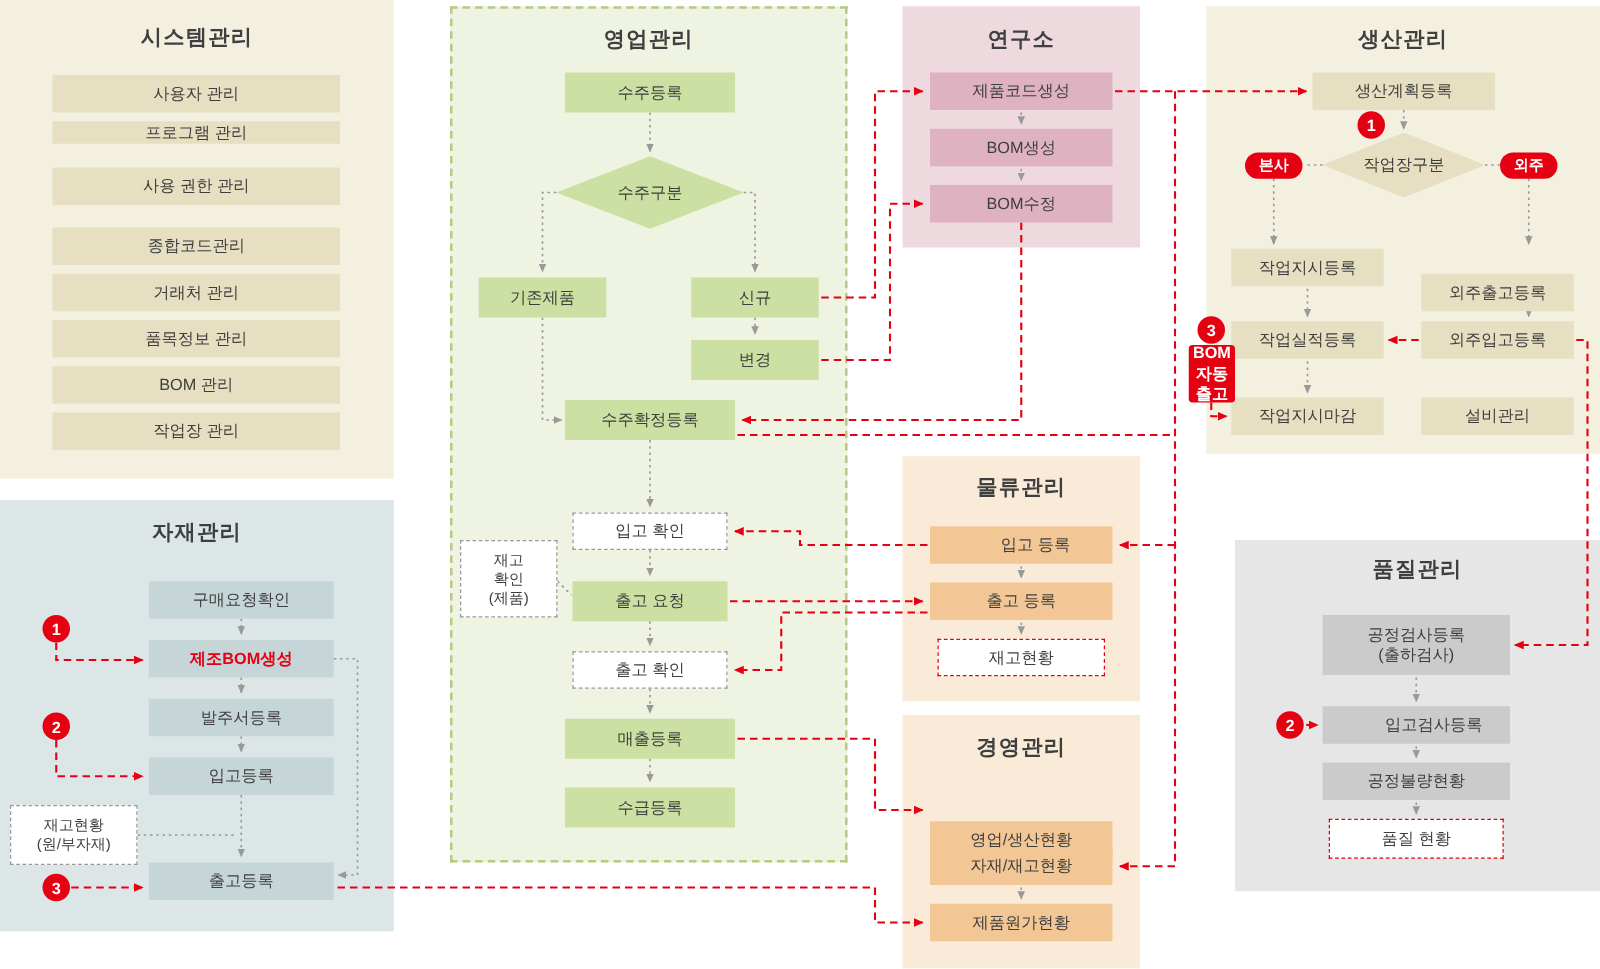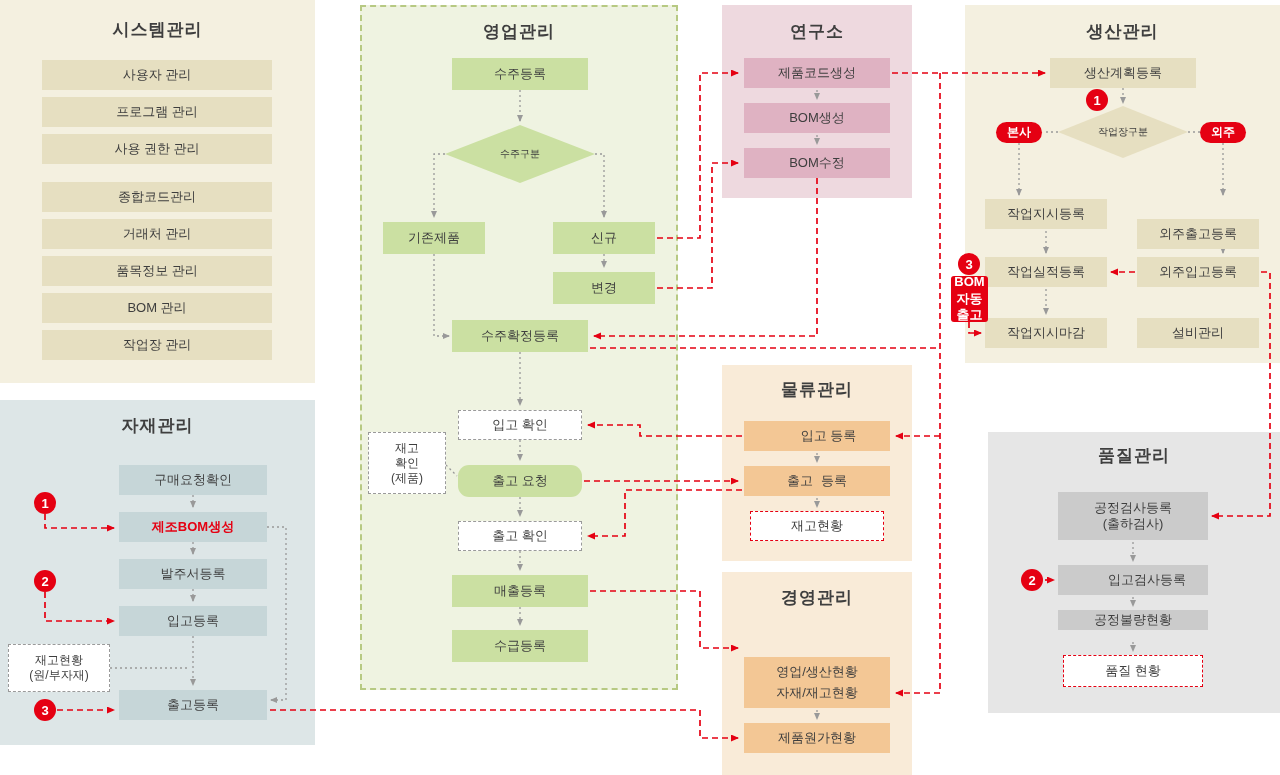--- a/index.html
+++ b/index.html
@@ -11,21 +11,21 @@
   .teal{background:#c6d6d8;}
   .green{background:#cbe0a2;}
   .pink{background:#dfb2c2;}
   .orange{background:#f3c795;}
   .grayb{background:#cbcbcb;}
   .dashg{background:#fff;border:1.5px dashed #9a9a9a;}
   .dashr{background:#fff;border:1.5px dashed #e50012;}
   .multi{flex-direction:column;line-height:1.25;}
   .small{font-size:12px;}
   .red-text{color:#e50012;font-weight:700;}
-  .diamond{position:absolute;display:flex;align-items:center;justify-content:center;font-size:10px;color:#3e3e3e;clip-path:polygon(50% 0,100% 50%,50% 100%,0 50%);}
+  .diamond{position:absolute;display:flex;align-items:center;justify-content:center;font-size:13px;color:#3e3e3e;clip-path:polygon(50% 0,100% 50%,50% 100%,0 50%);}
   .badge{position:absolute;width:22px;height:22px;border-radius:50%;background:#e50012;color:#fff;font-size:13px;font-weight:700;display:flex;align-items:center;justify-content:center;}
   .pill{position:absolute;width:46px;height:21px;border-radius:11px;background:#e50012;color:#fff;font-size:12px;font-weight:700;display:flex;align-items:center;justify-content:center;}
   .bomauto{position:absolute;left:951px;top:276px;width:37px;height:46px;background:#e50012;border-radius:3px;color:#fff;font-size:13px;font-weight:700;display:flex;flex-direction:column;align-items:center;justify-content:center;line-height:1.3;}
   svg.overlay{position:absolute;left:0;top:0;pointer-events:none;}
   .cg{stroke:#999;stroke-width:1.3;fill:none;stroke-dasharray:2 3;}
   .cr{stroke:#e50012;stroke-width:1.7;fill:none;stroke-dasharray:6 4;}
 </style>
 </head>
 <body>
 
@@ -131,21 +131,21 @@
   <div class="ptitle" style="left:0;top:18px;width:315px;">시스템관리</div>
   <div class="ptitle" style="left:0;top:414px;width:315px;">자재관리</div>
   <div class="ptitle" style="left:360px;top:20px;width:318px;">영업관리</div>
   <div class="ptitle" style="left:722px;top:20px;width:190px;">연구소</div>
   <div class="ptitle" style="left:722px;top:378px;width:190px;">물류관리</div>
   <div class="ptitle" style="left:722px;top:586px;width:190px;">경영관리</div>
   <div class="ptitle" style="left:965px;top:20px;width:315px;">생산관리</div>
   <div class="ptitle" style="left:988px;top:444px;width:292px;">품질관리</div>
 
   <div class="box beige" style="left:42px;top:60px;width:230px;height:30px;">사용자 관리</div>
-  <div class="box beige" style="left:42px;top:97px;width:230px;height:30px;">프로그램 관리</div>
+  <div class="box beige" style="left:42px;top:97px;width:230px;height:18px;">프로그램 관리</div>
   <div class="box beige" style="left:42px;top:134px;width:230px;height:30px;">사용 권한 관리</div>
   <div class="box beige" style="left:42px;top:182px;width:230px;height:30px;">종합코드관리</div>
   <div class="box beige" style="left:42px;top:219px;width:230px;height:30px;">거래처 관리</div>
   <div class="box beige" style="left:42px;top:256px;width:230px;height:30px;">품목정보 관리</div>
   <div class="box beige" style="left:42px;top:293px;width:230px;height:30px;">BOM 관리</div>
   <div class="box beige" style="left:42px;top:330px;width:230px;height:30px;">작업장 관리</div>
 
   <div class="box teal" style="left:119px;top:465px;width:148px;height:30px;">구매요청확인</div>
   <div class="box teal red-text" style="left:119px;top:512px;width:148px;height:30px;">제조BOM생성</div>
   <div class="box teal" style="left:119px;top:559px;width:148px;height:30px;">발주서등록</div>
@@ -166,31 +166,31 @@
   <div class="box green" style="left:383px;top:222px;width:102px;height:32px;">기존제품</div>
   <div class="box green" style="left:553px;top:222px;width:102px;height:32px;">신규</div>
   <div class="box green" style="left:553px;top:272px;width:102px;height:32px;">변경</div>
   <div class="box green" style="left:452px;top:320px;width:136px;height:32px;">수주확정등록</div>
   <div class="box dashg" style="left:458px;top:410px;width:124px;height:30px;">입고 확인</div>
   <div class="box dashg multi small" style="left:368px;top:432px;width:78px;height:62px;">
     <span>재고</span>
     <span>확인</span>
     <span>(제품)</span>
   </div>
-  <div class="box green" style="left:458px;top:465px;width:124px;height:32px;border-radius:11px;">출고 요청</div>
+  <div class="box green" style="left:458px;top:465px;width:124px;height:32px;">출고 요청</div>
   <div class="box dashg" style="left:458px;top:521px;width:124px;height:30px;">출고 확인</div>
   <div class="box green" style="left:452px;top:575px;width:136px;height:32px;">매출등록</div>
   <div class="box green" style="left:452px;top:630px;width:136px;height:32px;">수급등록</div>
 
   <div class="box pink" style="left:744px;top:58px;width:146px;height:30px;">제품코드생성</div>
   <div class="box pink" style="left:744px;top:103px;width:146px;height:30px;">BOM생성</div>
   <div class="box pink" style="left:744px;top:148px;width:146px;height:30px;">BOM수정</div>
 
   <div class="box orange" style="left:744px;top:421px;width:146px;height:30px;padding-left:23px;">입고 등록</div>
-  <div class="box orange" style="left:744px;top:466px;width:146px;height:30px;font-family:Liberation Mono, monospace;">출고 등록</div>
+  <div class="box orange" style="left:744px;top:466px;width:146px;height:30px;">출고 등록</div>
   <div class="box dashr" style="left:750px;top:511px;width:134px;height:30px;">재고현황</div>
 
   <div class="box orange" style="left:744px;top:633px;width:146px;height:30px;margin-top:24px;">영업/생산현황</div>
   <div class="box orange" style="left:744px;top:678px;width:146px;height:30px;">자재/재고현황</div>
   <div class="box orange" style="left:744px;top:723px;width:146px;height:30px;">제품원가현황</div>
 
   <div class="box beige" style="left:1050px;top:58px;width:146px;height:30px;">생산계획등록</div>
   <div class="badge" style="left:1086px;top:89px;">1</div>
   <div class="diamond" style="left:1058px;top:106px;width:130px;height:52px;background:#e6dfc1;">
     <span>작업장구분</span>
@@ -209,16 +209,16 @@
     <span>자동</span>
     <span>출고</span>
   </div>
 
   <div class="box grayb multi" style="left:1058px;top:492px;width:150px;height:48px;">
     <span>공정검사등록</span>
     <span>(출하검사)</span>
   </div>
   <div class="badge" style="left:1021px;top:569px;">2</div>
   <div class="box grayb" style="left:1058px;top:565px;width:150px;height:30px;padding-left:28px;">입고검사등록</div>
-  <div class="box grayb" style="left:1058px;top:610px;width:150px;height:20px;">공정불량현황</div>
+  <div class="box grayb" style="left:1058px;top:610px;width:150px;height:30px;">공정불량현황</div>
   <div class="box dashr" style="left:1063px;top:655px;width:140px;height:32px;">품질 현황</div>
 
 </div>
 
 </body></html>

